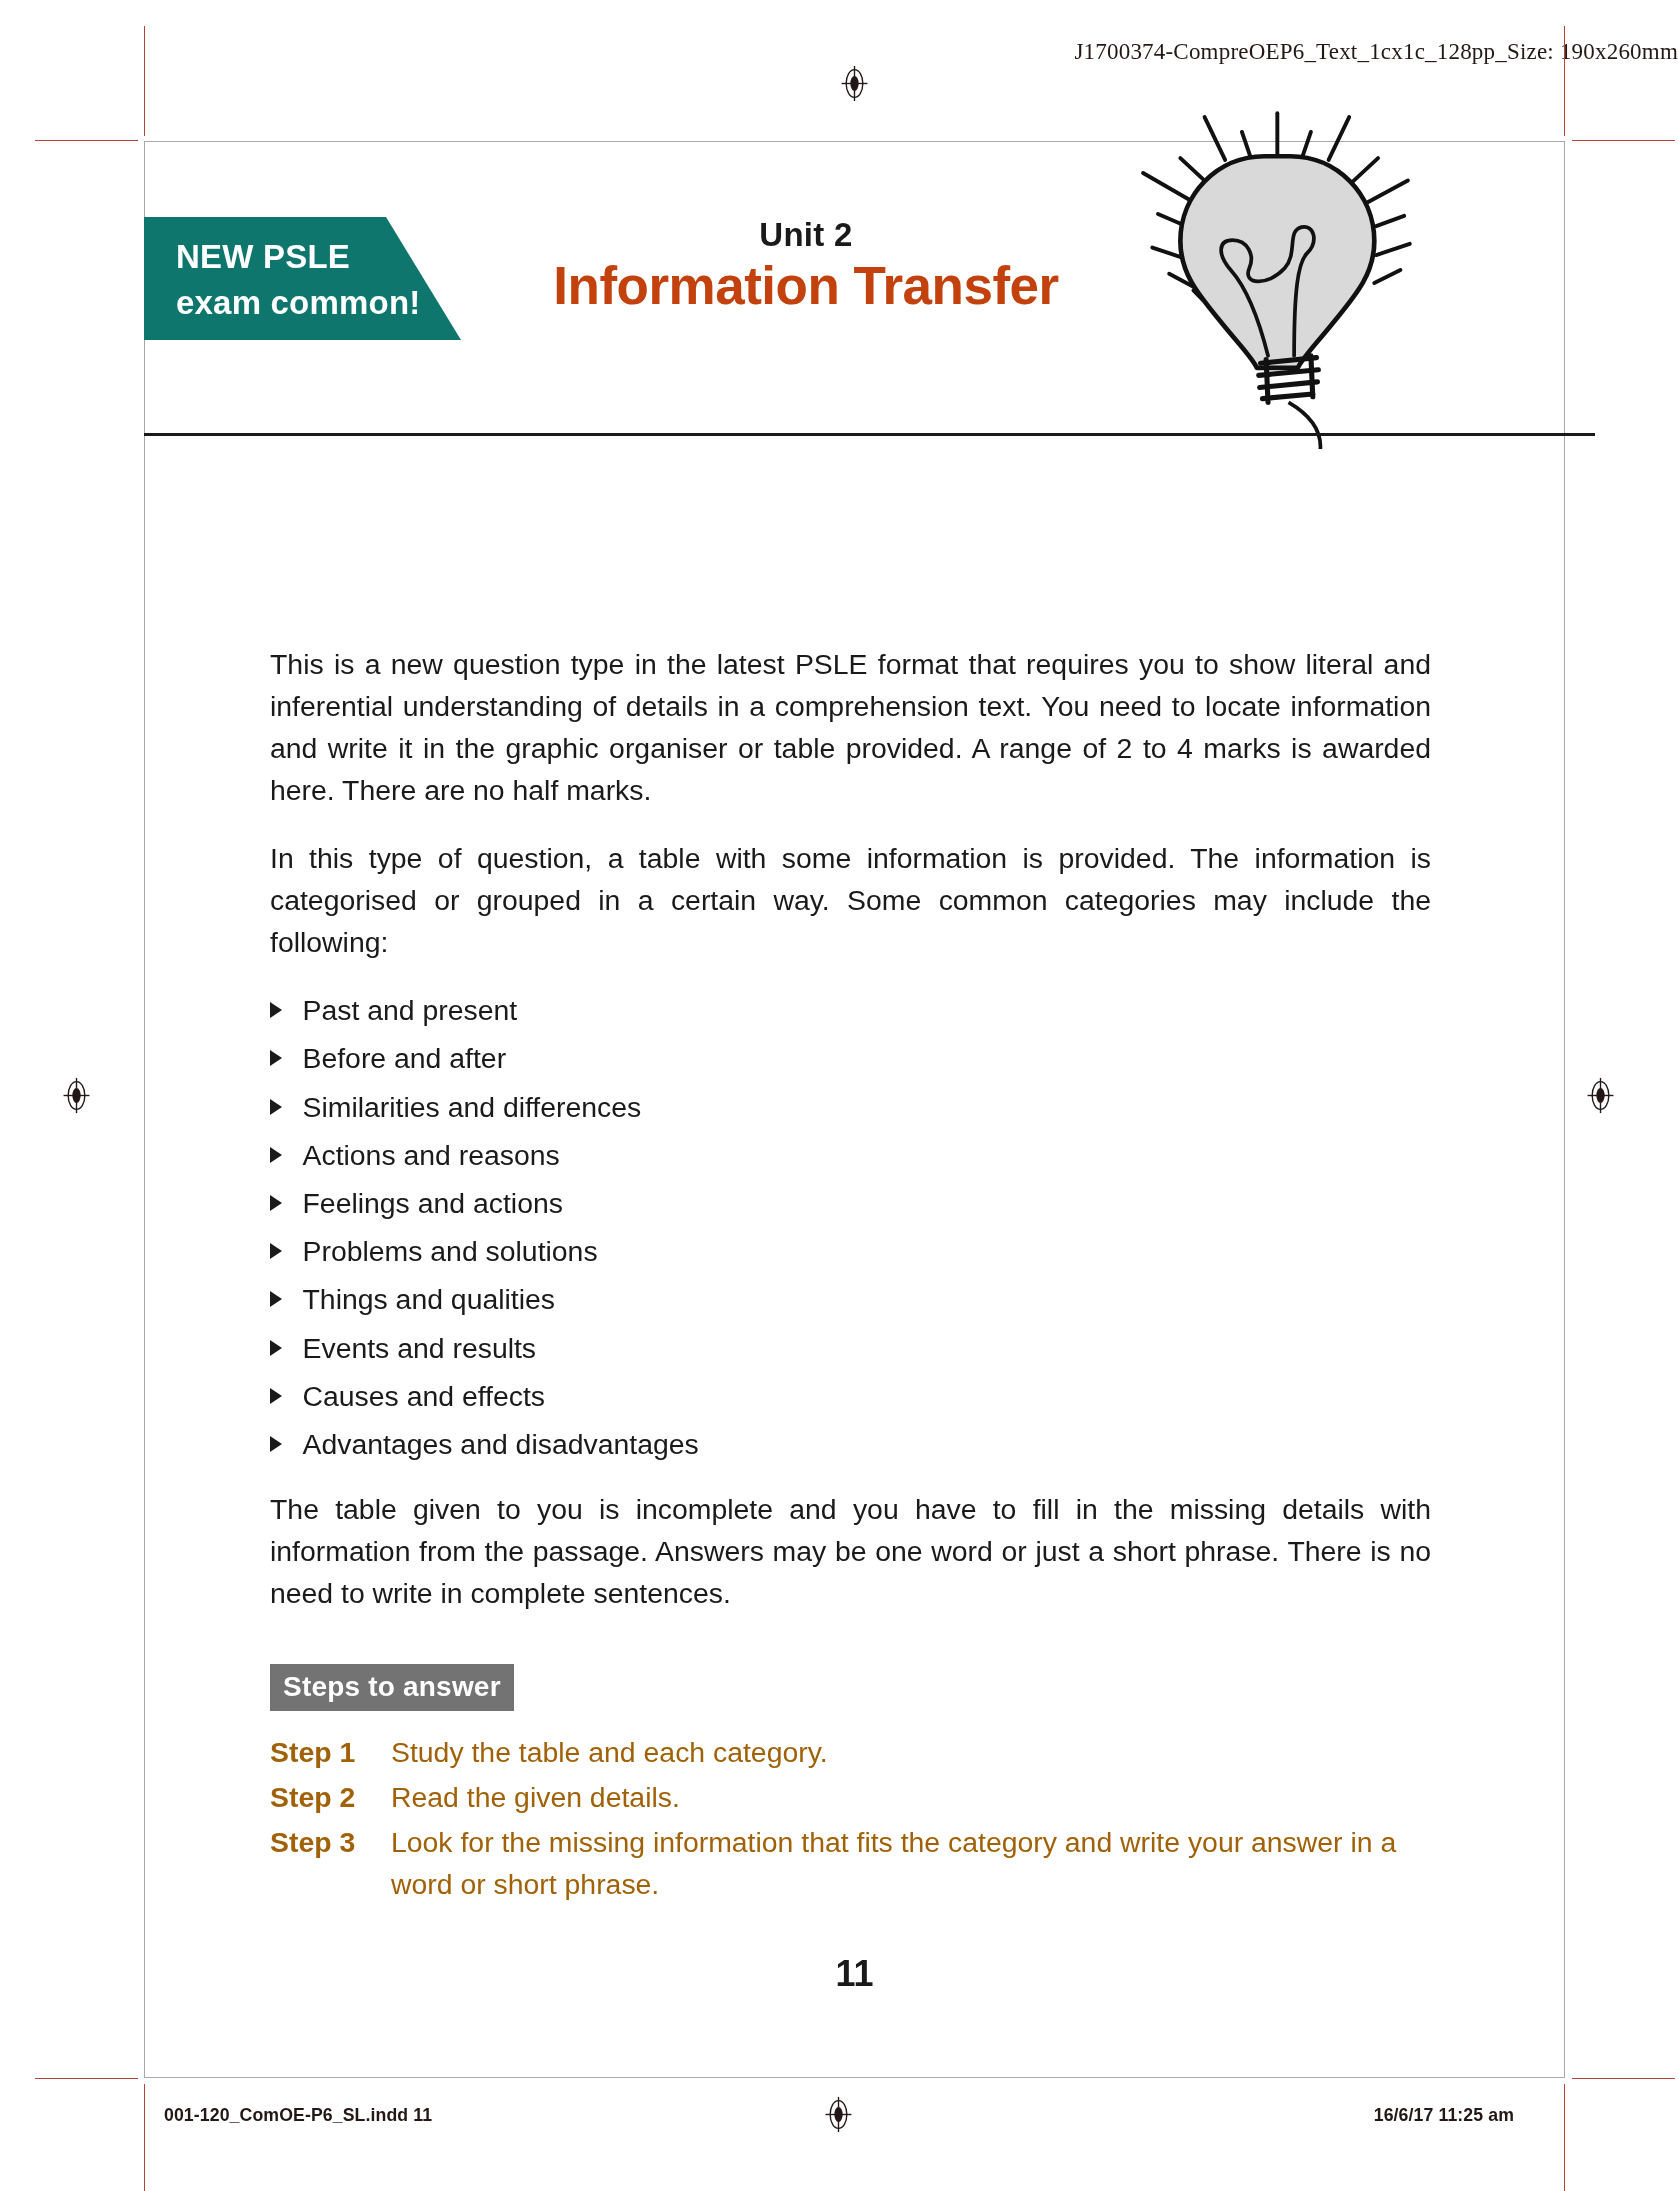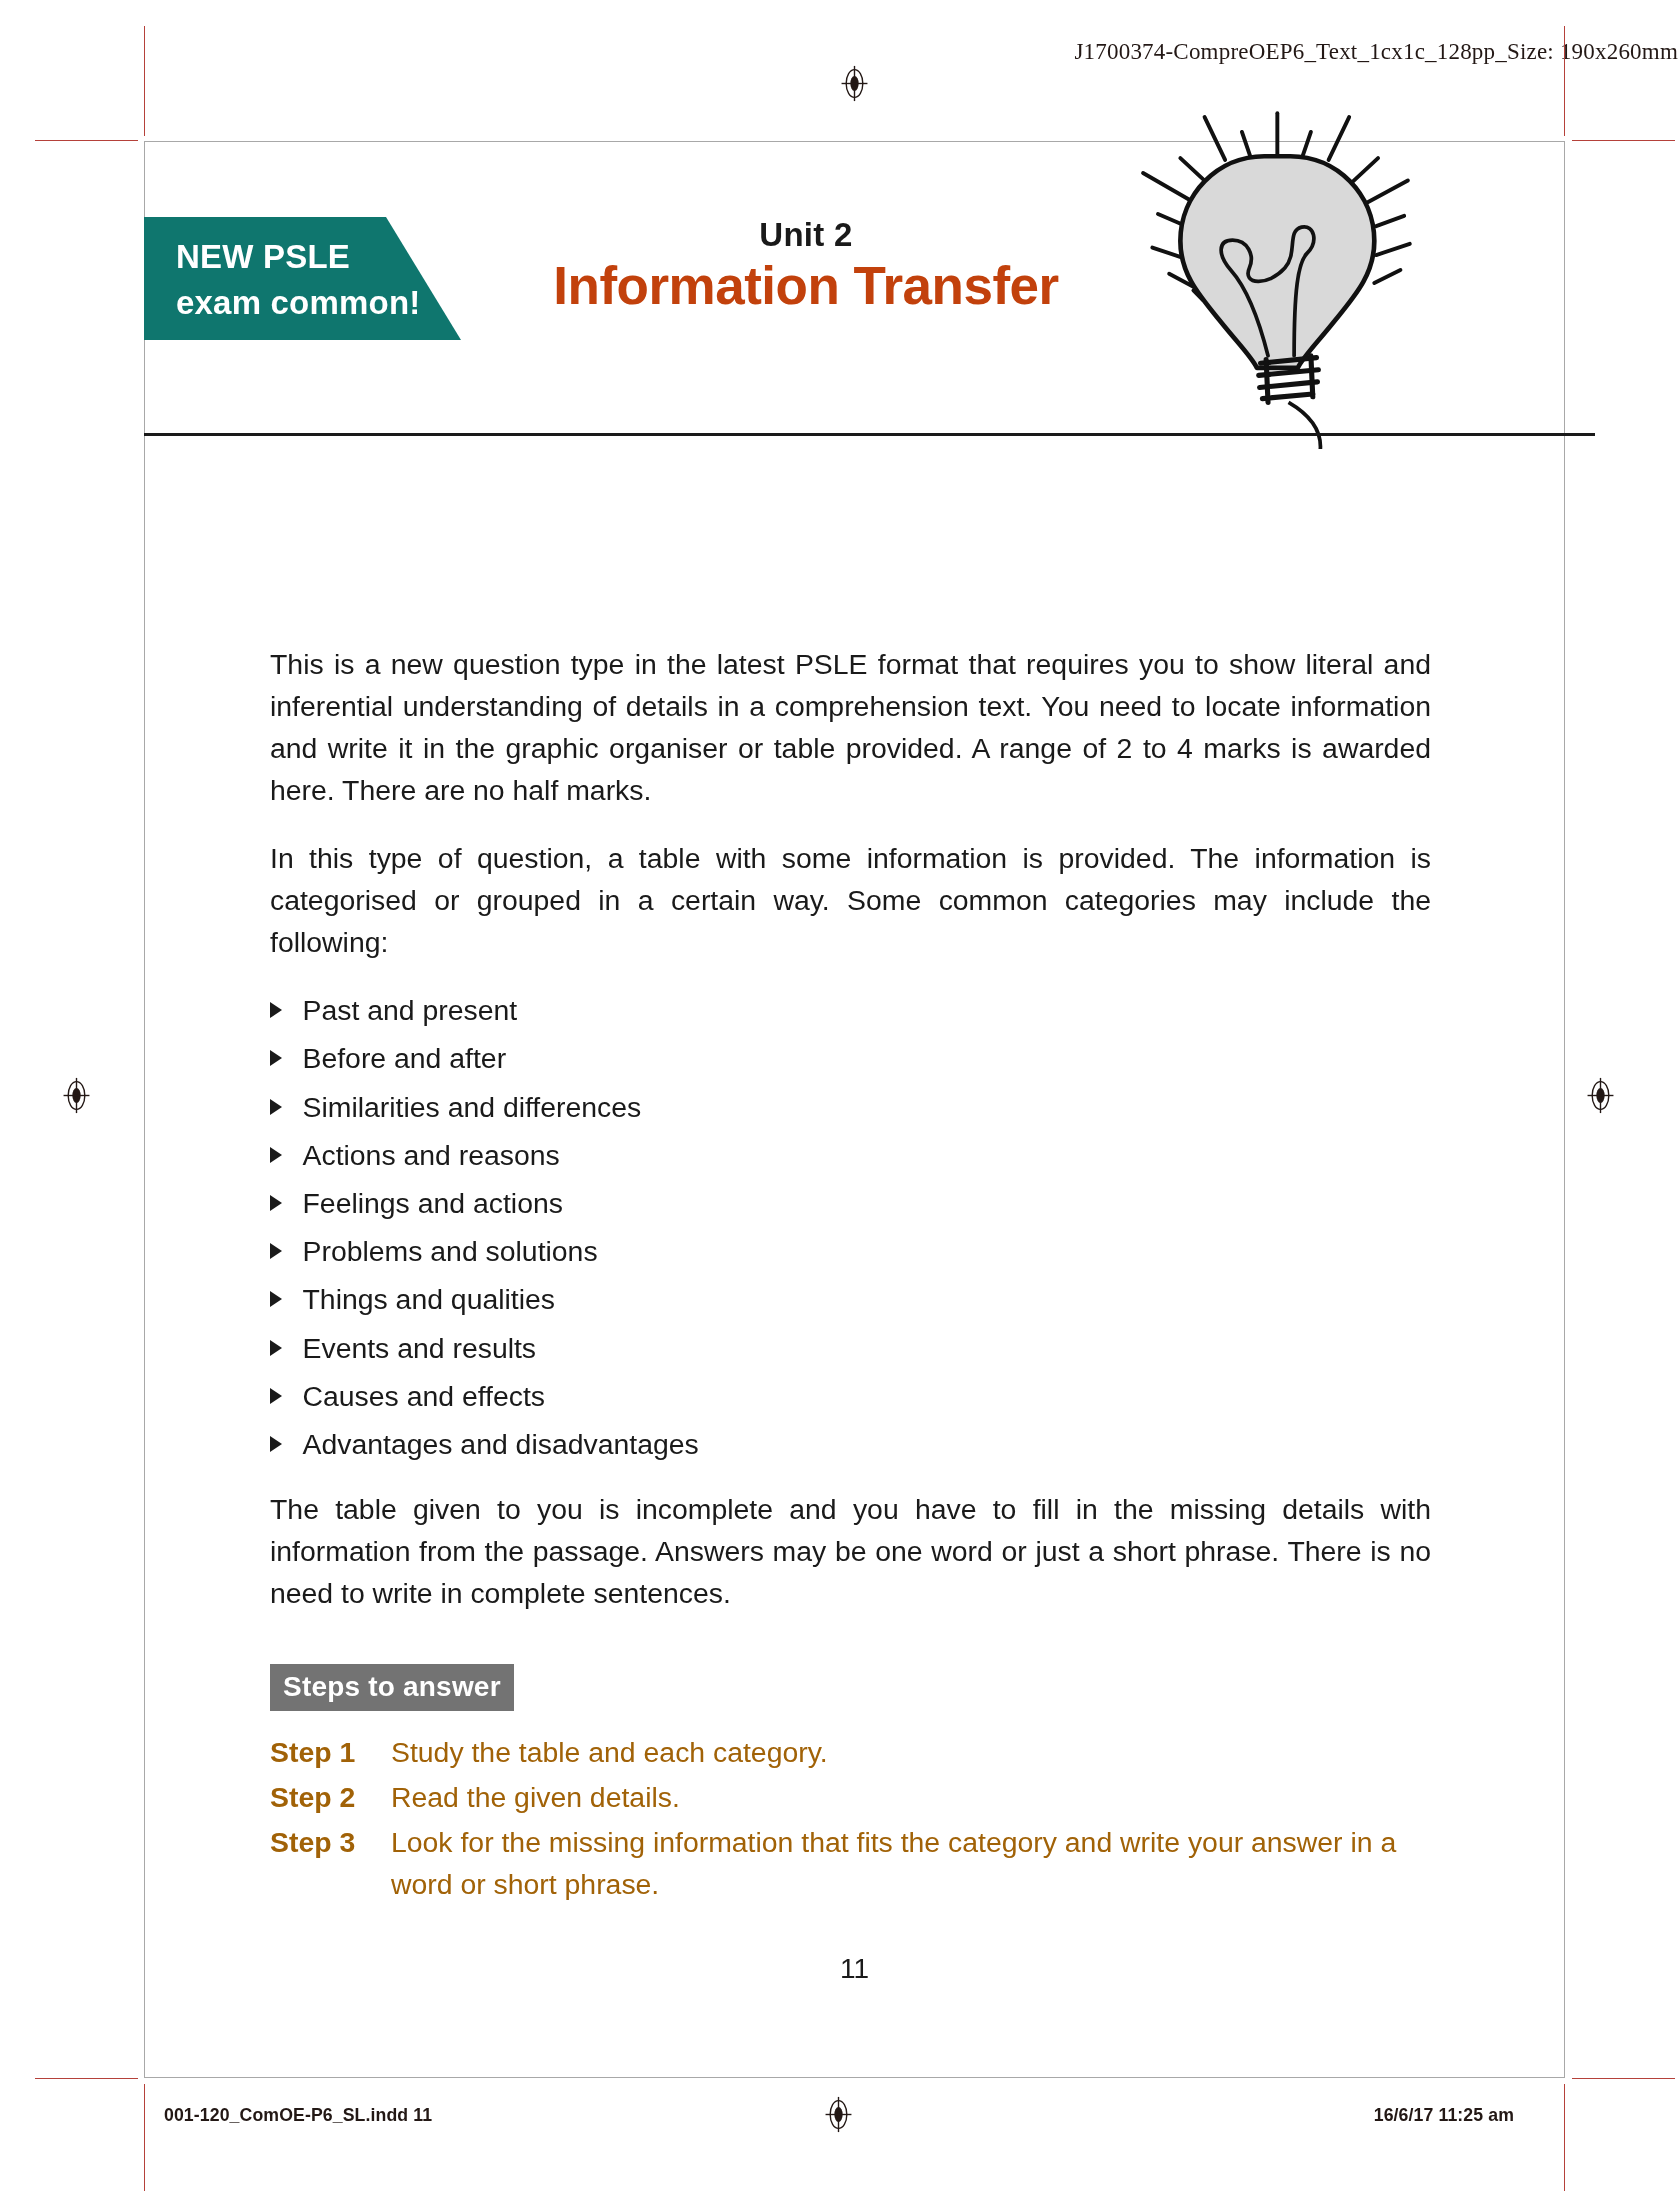--- a/index.html
+++ b/index.html
@@ -196,22 +196,22 @@
     width: 121px;
     padding-right: 22.4px;
   }
 
   .page-num {
     position: absolute;
     left: 144px;
     top: 1953px;
     width: 1421px;
     text-align: center;
-    font-size: 28px;
-    font-weight: normal;
+    font-size: 36px;
+    font-weight: bold;
     color: #1a1a1a;
   }
 
   
   .footer-left, .footer-right {
     position: absolute;
     top: 2105px;
     font-size: 17.7px;
     color: #231815;
     font-weight: bold;

